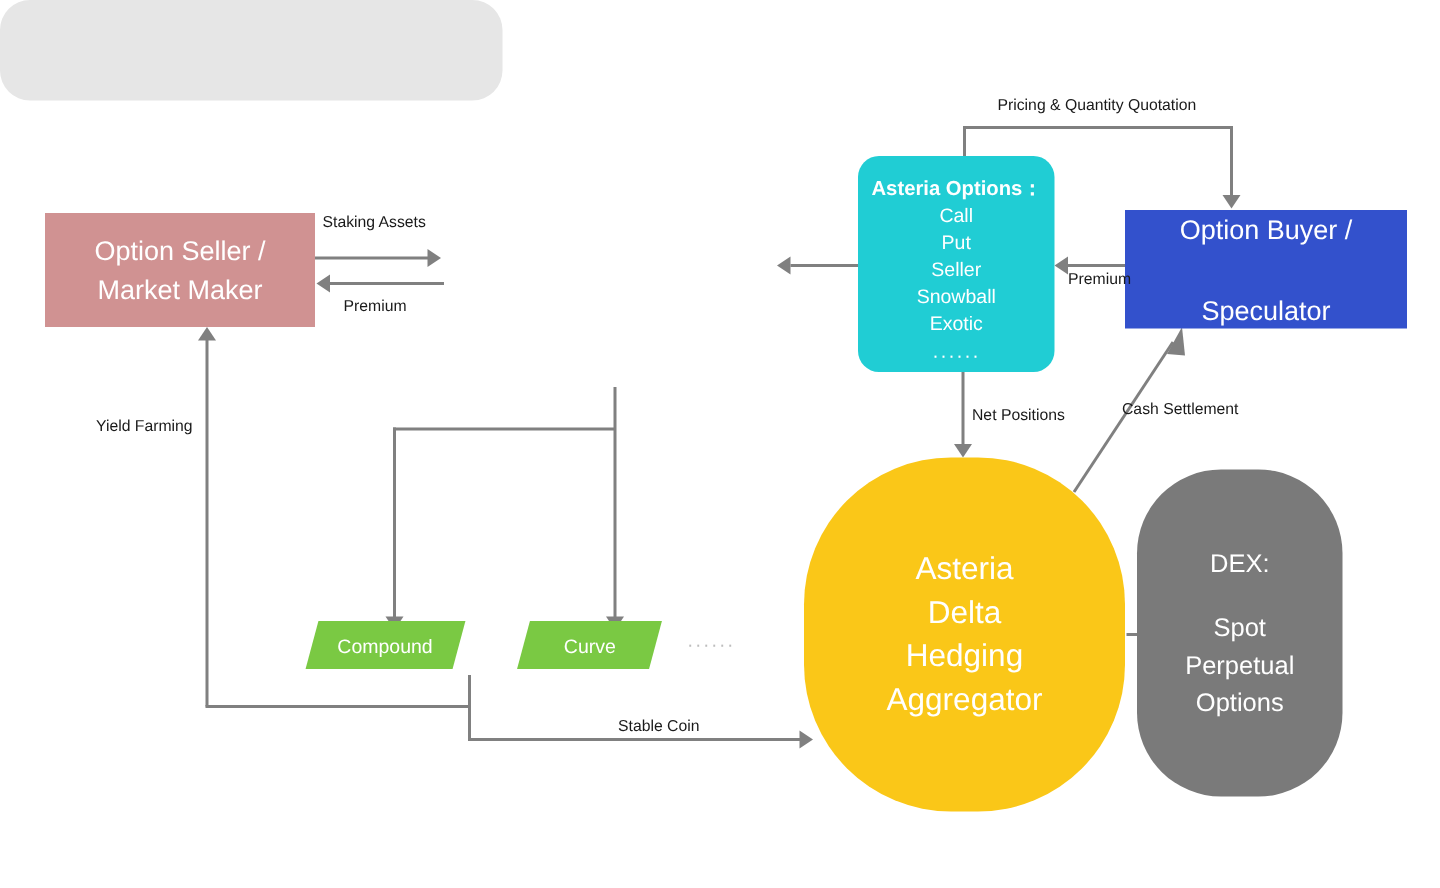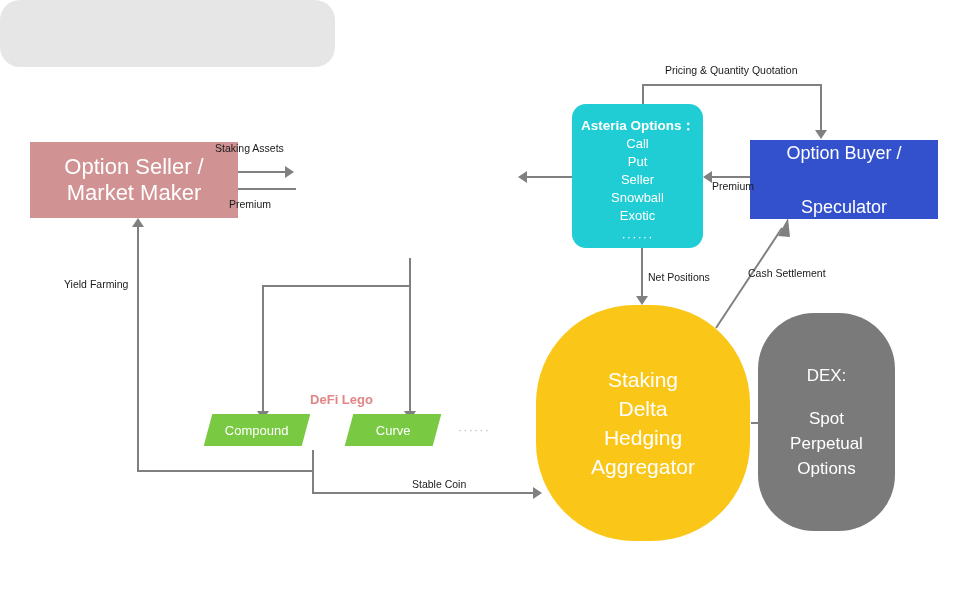--- a/index.html
+++ b/index.html
@@ -25,23 +25,23 @@
     justify-content: center;
     text-align: left;
     color: #ffffff;
     box-sizing: border-box;
     z-index: 3;
   }
   .node .line { display: block; white-space: nowrap; }
 
   
   #node-seller {
-    left: 30px; top: 142px; width: 208px; height: 76px;
+    left: 30px; top: 142px; width: 180px; height: 76px;
     background: #d09292;
-    font-size: 22px; font-weight: 400; line-height: 26px;
+    font-size: 18px; font-weight: 400; line-height: 26px;
   }
 
   
   #node-pool {
     left: 295px; top: 100px; width: 222px; height: 160px;
     background: #6b21c8;
     border-radius: 52px;
     font-size: 23px; line-height: 34px;
   }
 
@@ -211,31 +211,30 @@
     <span class="line">Exotic</span>
     <span class="dots">······</span>
   </div>
 
   <div class="node" id="node-buyer">
     <span class="line">Option Buyer /</span>
     <span class="line">Speculator</span>
   </div>
 
   <div id="node-lego"></div>
-  <div id="lego-title">DeFi Lego</div>
   <div class="lego-chip" id="chip-compound">
     <span>Compound</span>
   </div>
   <div class="lego-chip" id="chip-curve">
     <span>Curve</span>
   </div>
   <div id="lego-dots">······</div>
 
   <div class="node" id="node-aggregator">
-    <span class="line">Staking</span>
+    <span class="line">Asteria</span>
     <span class="line">Delta</span>
     <span class="line">Hedging</span>
     <span class="line">Aggregator</span>
   </div>
 
   <div class="node" id="node-dex">
     <span class="line">DEX:</span>
     <span class="gap"></span>
     <span class="line">Spot</span>
     <span class="line">Perpetual</span>

